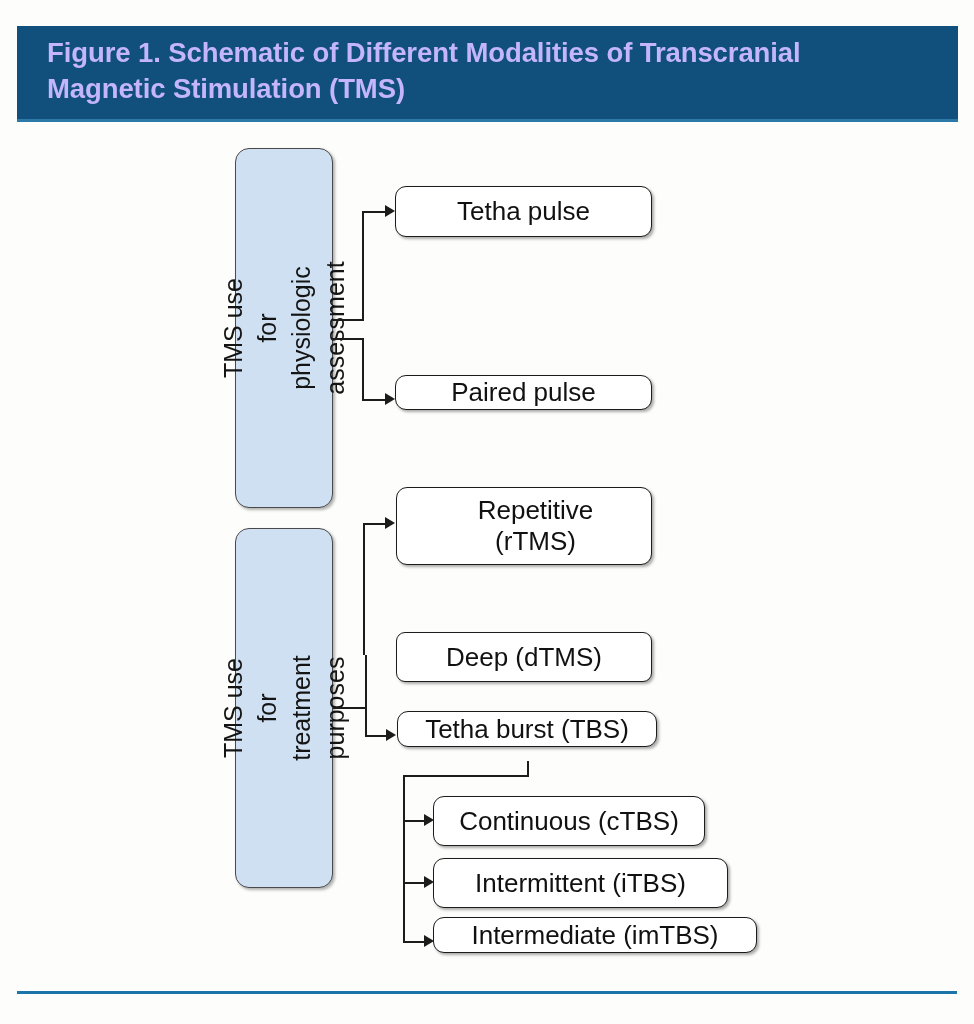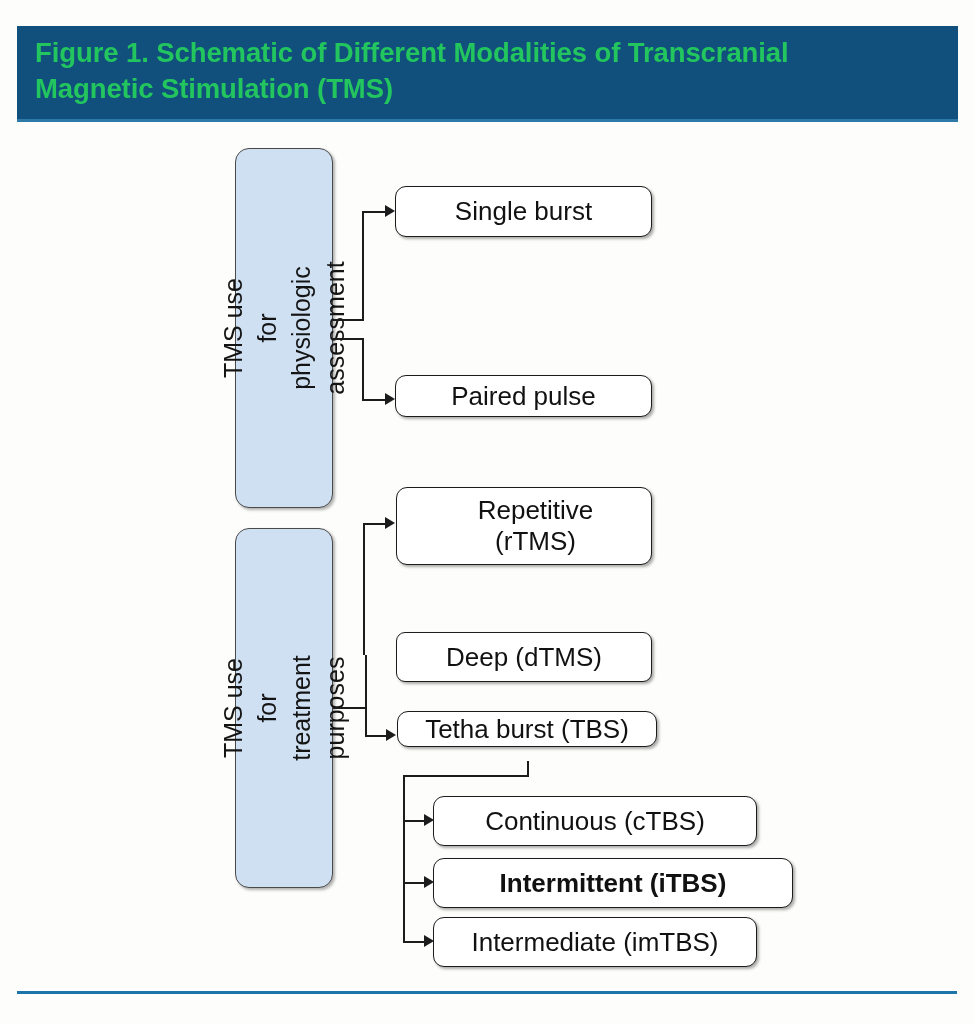--- a/index.html
+++ b/index.html
@@ -16,26 +16,27 @@
     position:absolute;left:17px;top:26px;width:941px;height:96px;
     background:#11507d;
     box-sizing:border-box;
     padding:9px 0 0 18px;
   }
   #header::after{
     content:"";position:absolute;left:0;right:0;bottom:0;height:3px;
     background:#2d7aa8;
   }
   #header-title{
-    color:#22c55e;
+    color:#c4b5fd;
     font-size:27.5px;
     font-weight:bold;
     line-height:36px;
     letter-spacing:-0.1px;
     white-space:pre-line;
+    margin-left:12px;
   }
 
   
   .catbox{
     position:absolute;
     background:#cfe0f2;
     border:1.6px solid #4a4a4a;
     border-radius:14px;
     box-sizing:border-box;
     box-shadow:2px 2px 3px rgba(0,0,0,0.30);
@@ -134,47 +135,47 @@
   <div class="conn hline" style="left:403px;top:820px;width:23px;"></div>
   <div class="arrow" style="left:424px;top:814px;"></div>
 
   <div class="conn hline" style="left:403px;top:882px;width:23px;"></div>
   <div class="arrow" style="left:424px;top:876px;"></div>
 
   <div class="conn hline" style="left:403px;top:941px;width:23px;"></div>
   <div class="arrow" style="left:424px;top:935px;"></div>
 
   <div class="leafbox" style="left:395px;top:186px;width:257px;height:51px;">
-    <span>Single burst</span>
+    <span>Tetha pulse</span>
   </div>
 
-  <div class="leafbox" style="left:395px;top:375px;width:257px;height:42px;">
+  <div class="leafbox" style="left:395px;top:375px;width:257px;height:35px;">
     <span>Paired pulse</span>
   </div>
 
   <div class="leafbox" style="left:396px;top:487px;width:256px;height:78px;padding-left:23px;">
     <span>Repetitive
 (rTMS)</span>
   </div>
 
   <div class="leafbox" style="left:396px;top:632px;width:256px;height:50px;border-radius:9px;">
     <span>Deep (dTMS)</span>
   </div>
 
   <div class="leafbox" style="left:397px;top:711px;width:260px;height:36px;">
     <span>Tetha burst (TBS)</span>
   </div>
 
-  <div class="leafbox" style="left:433px;top:796px;width:324px;height:50px;">
+  <div class="leafbox" style="left:433px;top:796px;width:272px;height:50px;">
     <span>Continuous (cTBS)</span>
   </div>
 
-  <div class="leafbox" style="left:433px;top:858px;width:360px;height:50px;font-weight:bold;">
+  <div class="leafbox" style="left:433px;top:858px;width:295px;height:50px;">
     <span>Intermittent (iTBS)</span>
   </div>
 
-  <div class="leafbox" style="left:433px;top:917px;width:324px;height:50px;">
+  <div class="leafbox" style="left:433px;top:917px;width:324px;height:36px;">
     <span>Intermediate (imTBS)</span>
   </div>
 
   <div id="bottom-rule"></div>
 
 </div>
 
 </body></html>

